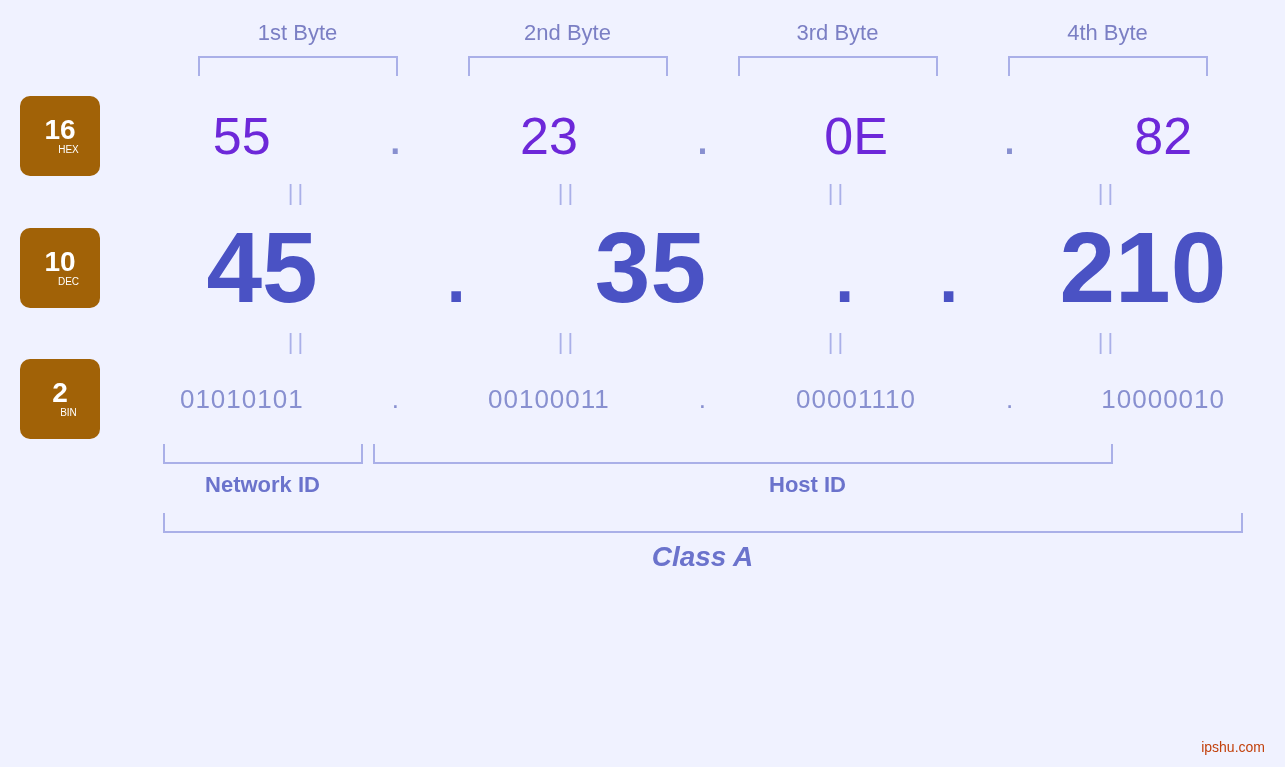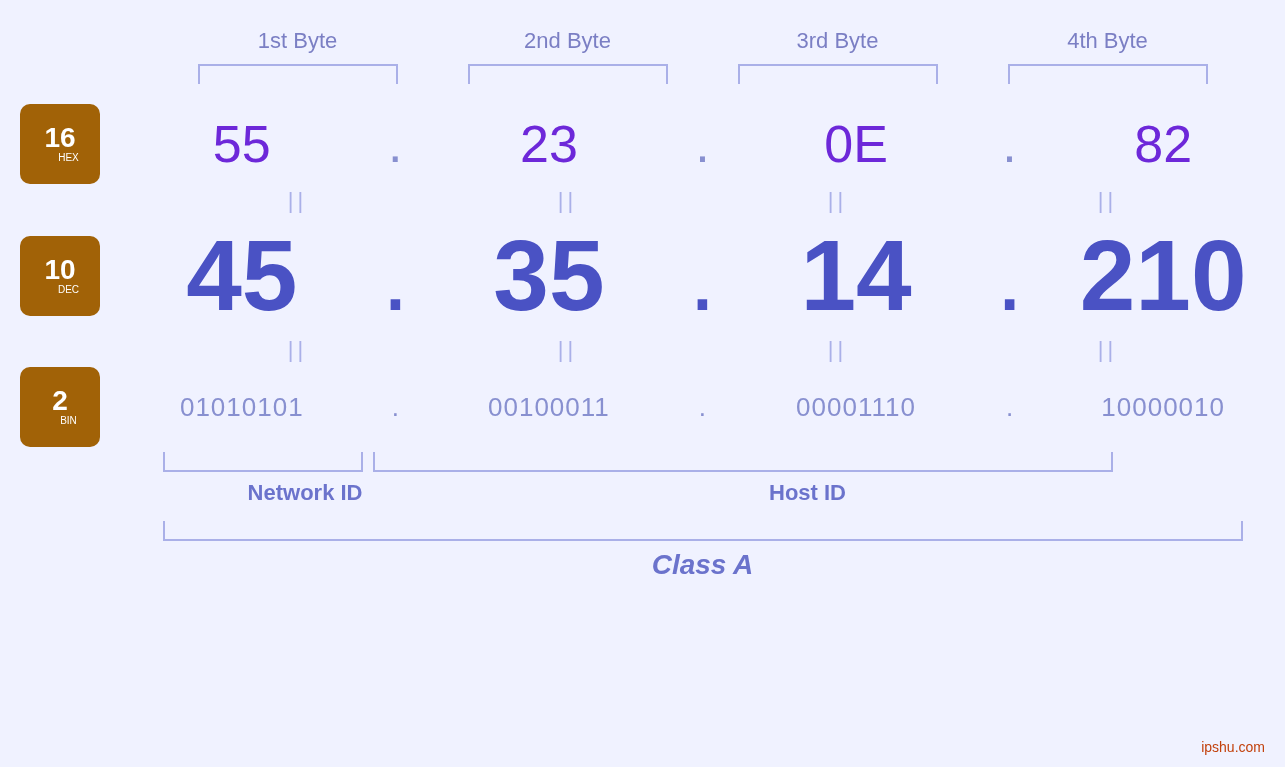--- a/index.html
+++ b/index.html
@@ -13,21 +13,21 @@
       position: relative;
     }
 
     .container {
       width: 1285px;
       height: 767px;
       display: flex;
       flex-direction: column;
       align-items: center;
       justify-content: flex-start;
-      padding-top: 28px;
+      padding-top: 20px;
     }
 
     
     .byte-headers {
       display: flex;
       width: 1080px;
       margin-left: 120px;
       justify-content: space-around;
       margin-bottom: 10px;
     }
@@ -184,21 +184,21 @@
 
     .id-labels {
       display: flex;
       width: 1080px;
       margin-left: 120px;
       margin-top: 8px;
     }
 
     .network-id-label {
       width: 200px;
-      text-align: right;
+      text-align: center;
       color: #6b73cc;
       font-size: 22px;
       font-weight: 600;
     }
 
     .host-id-label {
       flex: 1;
       text-align: center;
       color: #6b73cc;
       font-size: 22px;
@@ -303,21 +303,20 @@
       <div class="base-badge">
         <span class="base-num">10</span>
         <span class="base-label">DEC</span>
       </div>
     </div>
     <div class="row-values">
       <div class="value-cell"><span class="dec-value">45</span></div>
       <div class="dot-cell"><span class="dec-dot">.</span></div>
       <div class="value-cell"><span class="dec-value">35</span></div>
       <div class="dot-cell"><span class="dec-dot">.</span></div>
-      <div class="value-cell"><span class="dec-value">14</span></div>
       <div class="dot-cell"><span class="dec-dot">.</span></div>
       <div class="value-cell"><span class="dec-value">210</span></div>
     </div>
   </div>
 
   <div class="equals-row">
     <div class="equals-cell">||</div>
     <div class="equals-cell">||</div>
     <div class="equals-cell">||</div>
     <div class="equals-cell">||</div>

